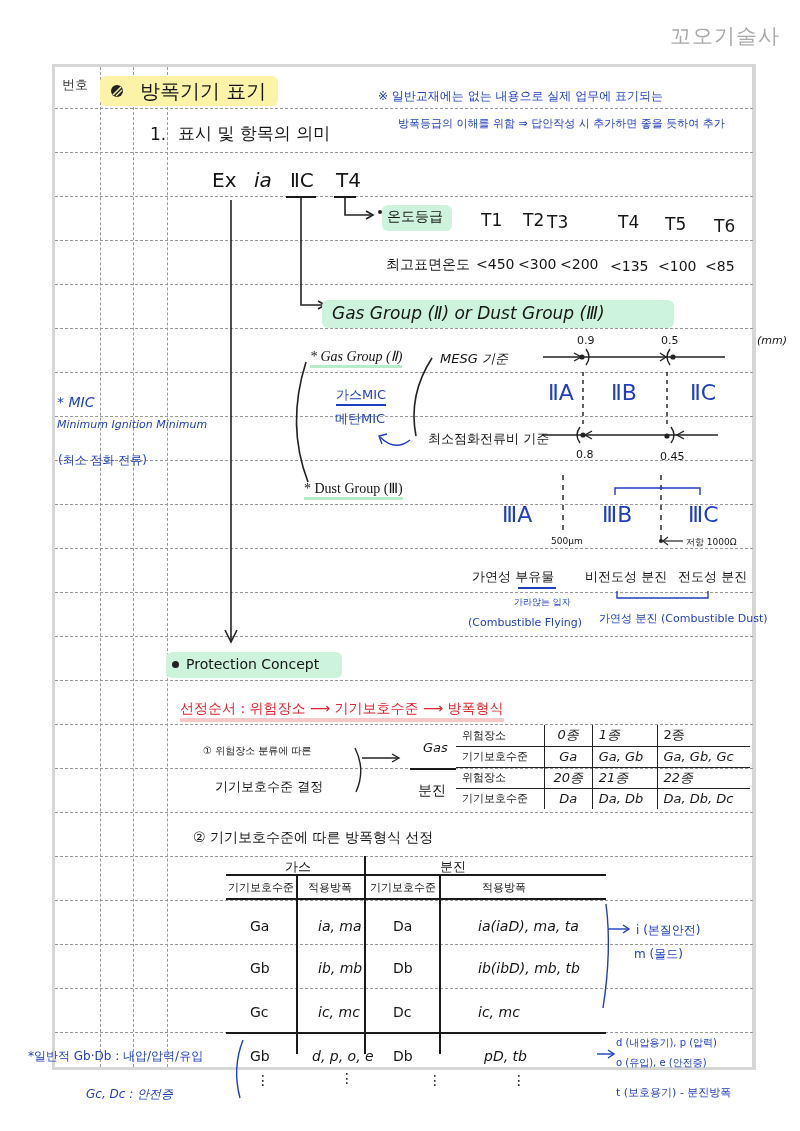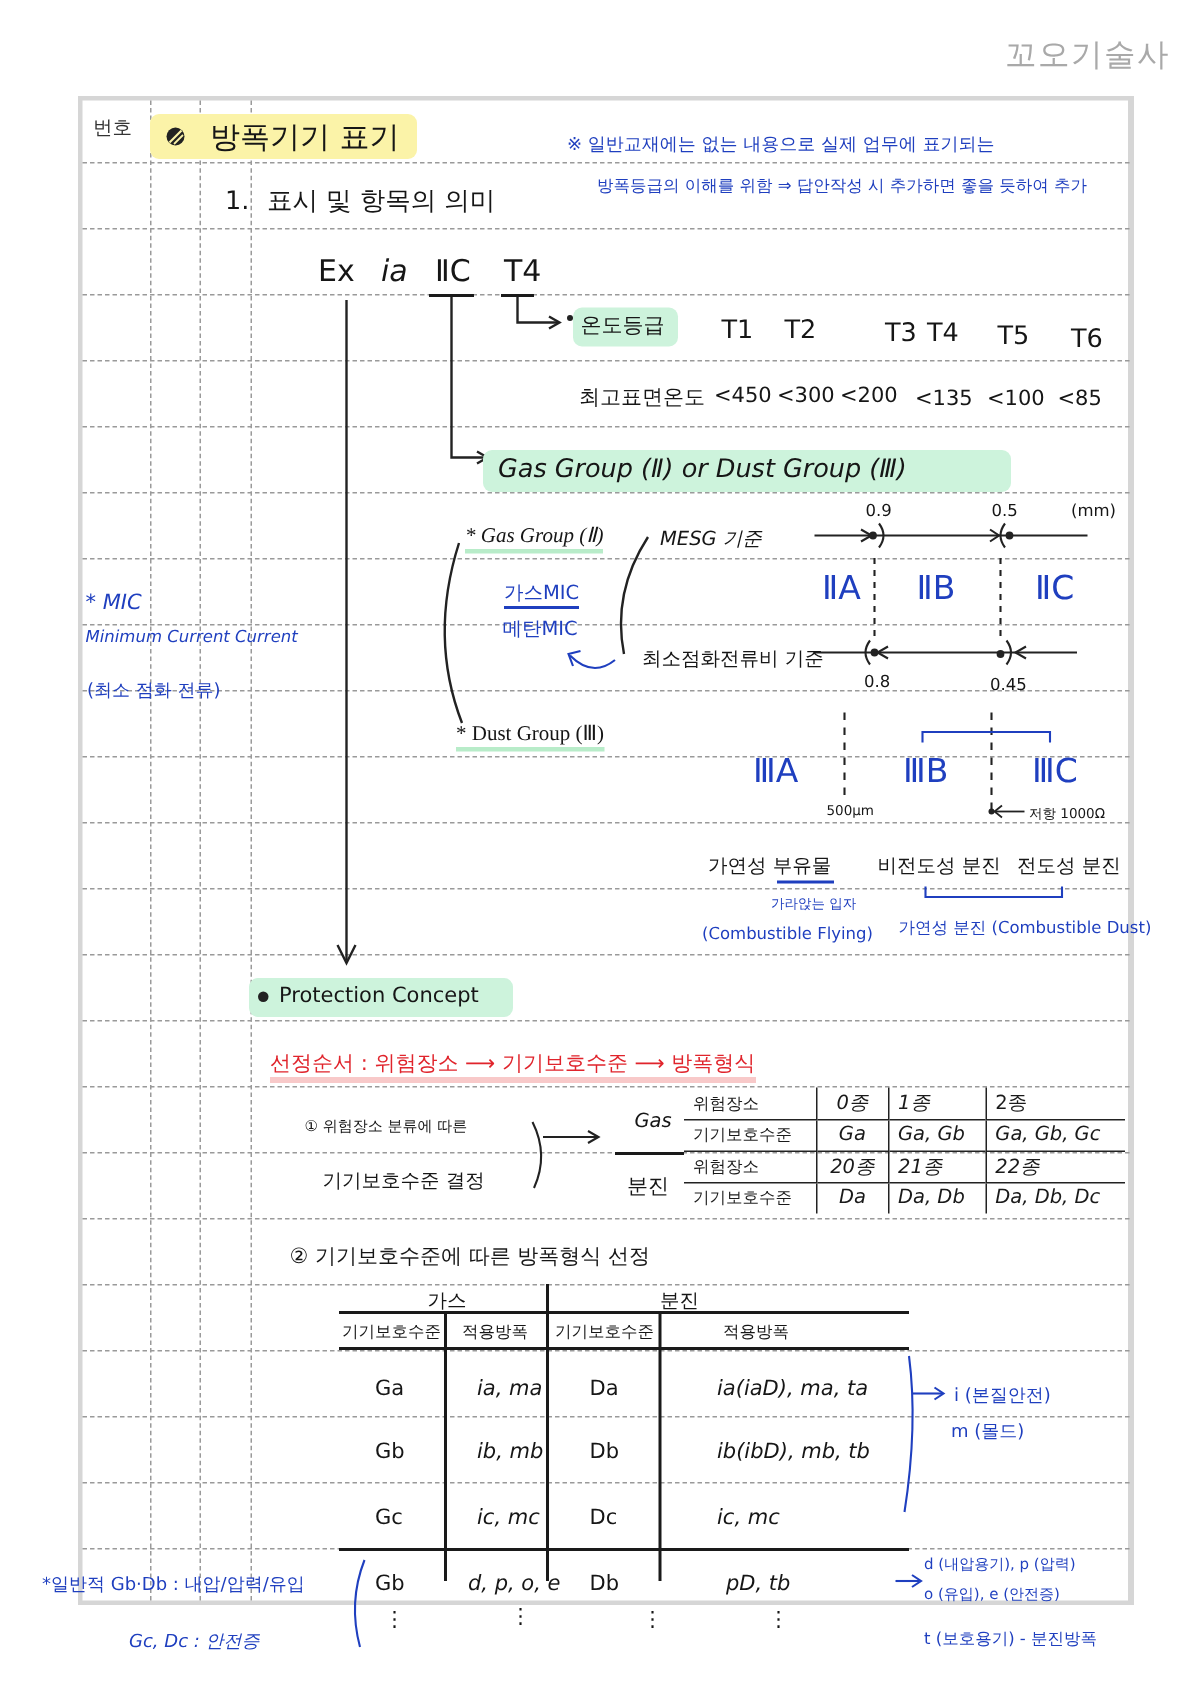--- a/index.html
+++ b/index.html
@@ -140,54 +140,54 @@
 
   <line x1="597" y1="1054" x2="613" y2="1054" stroke="#1f3fbf" stroke-width="1.4"></line>
   <polyline points="608,1050 614,1054 608,1058" fill="none" stroke="#1f3fbf" stroke-width="1.4"></polyline>
 </svg>
 
 <div class="abs hl-green" style="left:382px;top:205px;width:70px;height:26px"></div>
 <div class="abs t-md blk" style="left:387px;top:208px">온도등급</div>
 <div>
   <div class="abs t-lg blk" style="left:481px;top:210px">T1</div>
   <div class="abs t-lg blk" style="left:523px;top:210px">T2</div>
-  <div class="abs t-lg blk" style="left:590px;top:212px">T3</div>
+  <div class="abs t-lg blk" style="left:547px;top:212px">T3</div>
   <div class="abs t-lg blk" style="left:618px;top:212px">T4</div>
   <div class="abs t-lg blk" style="left:665px;top:214px">T5</div>
   <div class="abs t-lg blk" style="left:714px;top:216px">T6</div>
 </div>
 <div class="abs t-md blk" style="left:386px;top:256px">최고표면온도</div>
 <div>
   <div class="abs t-md blk" style="left:476px;top:256px">&lt;450</div>
   <div class="abs t-md blk" style="left:518px;top:256px">&lt;300</div>
   <div class="abs t-md blk" style="left:560px;top:256px">&lt;200</div>
   <div class="abs t-md blk" style="left:610px;top:258px">&lt;135</div>
   <div class="abs t-md blk" style="left:658px;top:258px">&lt;100</div>
   <div class="abs t-md blk" style="left:705px;top:258px">&lt;85</div>
 </div>
 
 <div class="abs hl-green" style="left:322px;top:300px;width:352px;height:28px"></div>
 <div class="abs t-lg blk" style="left:332px;top:303px;font-style:italic">Gas Group (Ⅱ) or Dust Group (Ⅲ)</div>
 
 <div class="abs t-md blk ul-green" style="left:310px;top:348px;font-style:italic">* Gas Group (Ⅱ)</div>
 <div class="abs blk" style="left:440px;top:350px;font-size:13px;font-style:italic">MESG 기준</div>
-<div class="abs blk t-sm" style="left:714px;top:334px;">(mm)</div>
+<div class="abs blk t-sm" style="left:757px;top:334px;font-style:italic">(mm)</div>
 <div class="abs blk t-sm" style="left:577px;top:334px">0.9</div>
 <div class="abs blk t-sm" style="left:661px;top:334px">0.5</div>
 <div class="abs blue" style="left:548px;top:380px;font-size:22px">ⅡA</div>
 <div class="abs blue" style="left:611px;top:380px;font-size:22px">ⅡB</div>
 <div class="abs blue" style="left:690px;top:380px;font-size:22px">ⅡC</div>
 <div class="abs blk" style="left:428px;top:430px;font-size:13px">최소점화전류비 기준</div>
 <div class="abs blk t-sm" style="left:576px;top:448px">0.8</div>
 <div class="abs blk t-sm" style="left:660px;top:450px">0.45</div>
 <div class="abs blue ul-blue" style="left:336px;top:386px;font-size:13px">가스MIC</div>
 <div class="abs blue" style="left:335px;top:410px;font-size:13px">메탄MIC</div>
 
 <div class="abs blue" style="left:57px;top:394px;font-size:14px;font-style:italic">* MIC</div>
-<div class="abs blue" style="left:57px;top:418px;font-size:11px;font-style:italic">Minimum Current Current</div>
+<div class="abs blue" style="left:57px;top:418px;font-size:11px;font-style:italic">Minimum Ignition Minimum</div>
 <div class="abs blue" style="left:58px;top:452px;font-size:12px">(최소 점화 전류)</div>
 
 <div class="abs t-md blk ul-green" style="left:304px;top:480px">* Dust Group (Ⅲ)</div>
 <div class="abs blue" style="left:502px;top:502px;font-size:22px">ⅢA</div>
 <div class="abs blue" style="left:602px;top:502px;font-size:22px">ⅢB</div>
 <div class="abs blue" style="left:688px;top:502px;font-size:22px">ⅢC</div>
 <div class="abs blk" style="left:551px;top:536px;font-size:9px">500μm</div>
 <div class="abs blk" style="left:686px;top:536px;font-size:9px">저항 1000Ω</div>
 <div class="abs blk" style="left:472px;top:568px;font-size:13px">가연성 부유물</div>
 <div class="line" style="left:518px;top:587px;width:38px;height:2px;background:#1f3fbf"></div>

